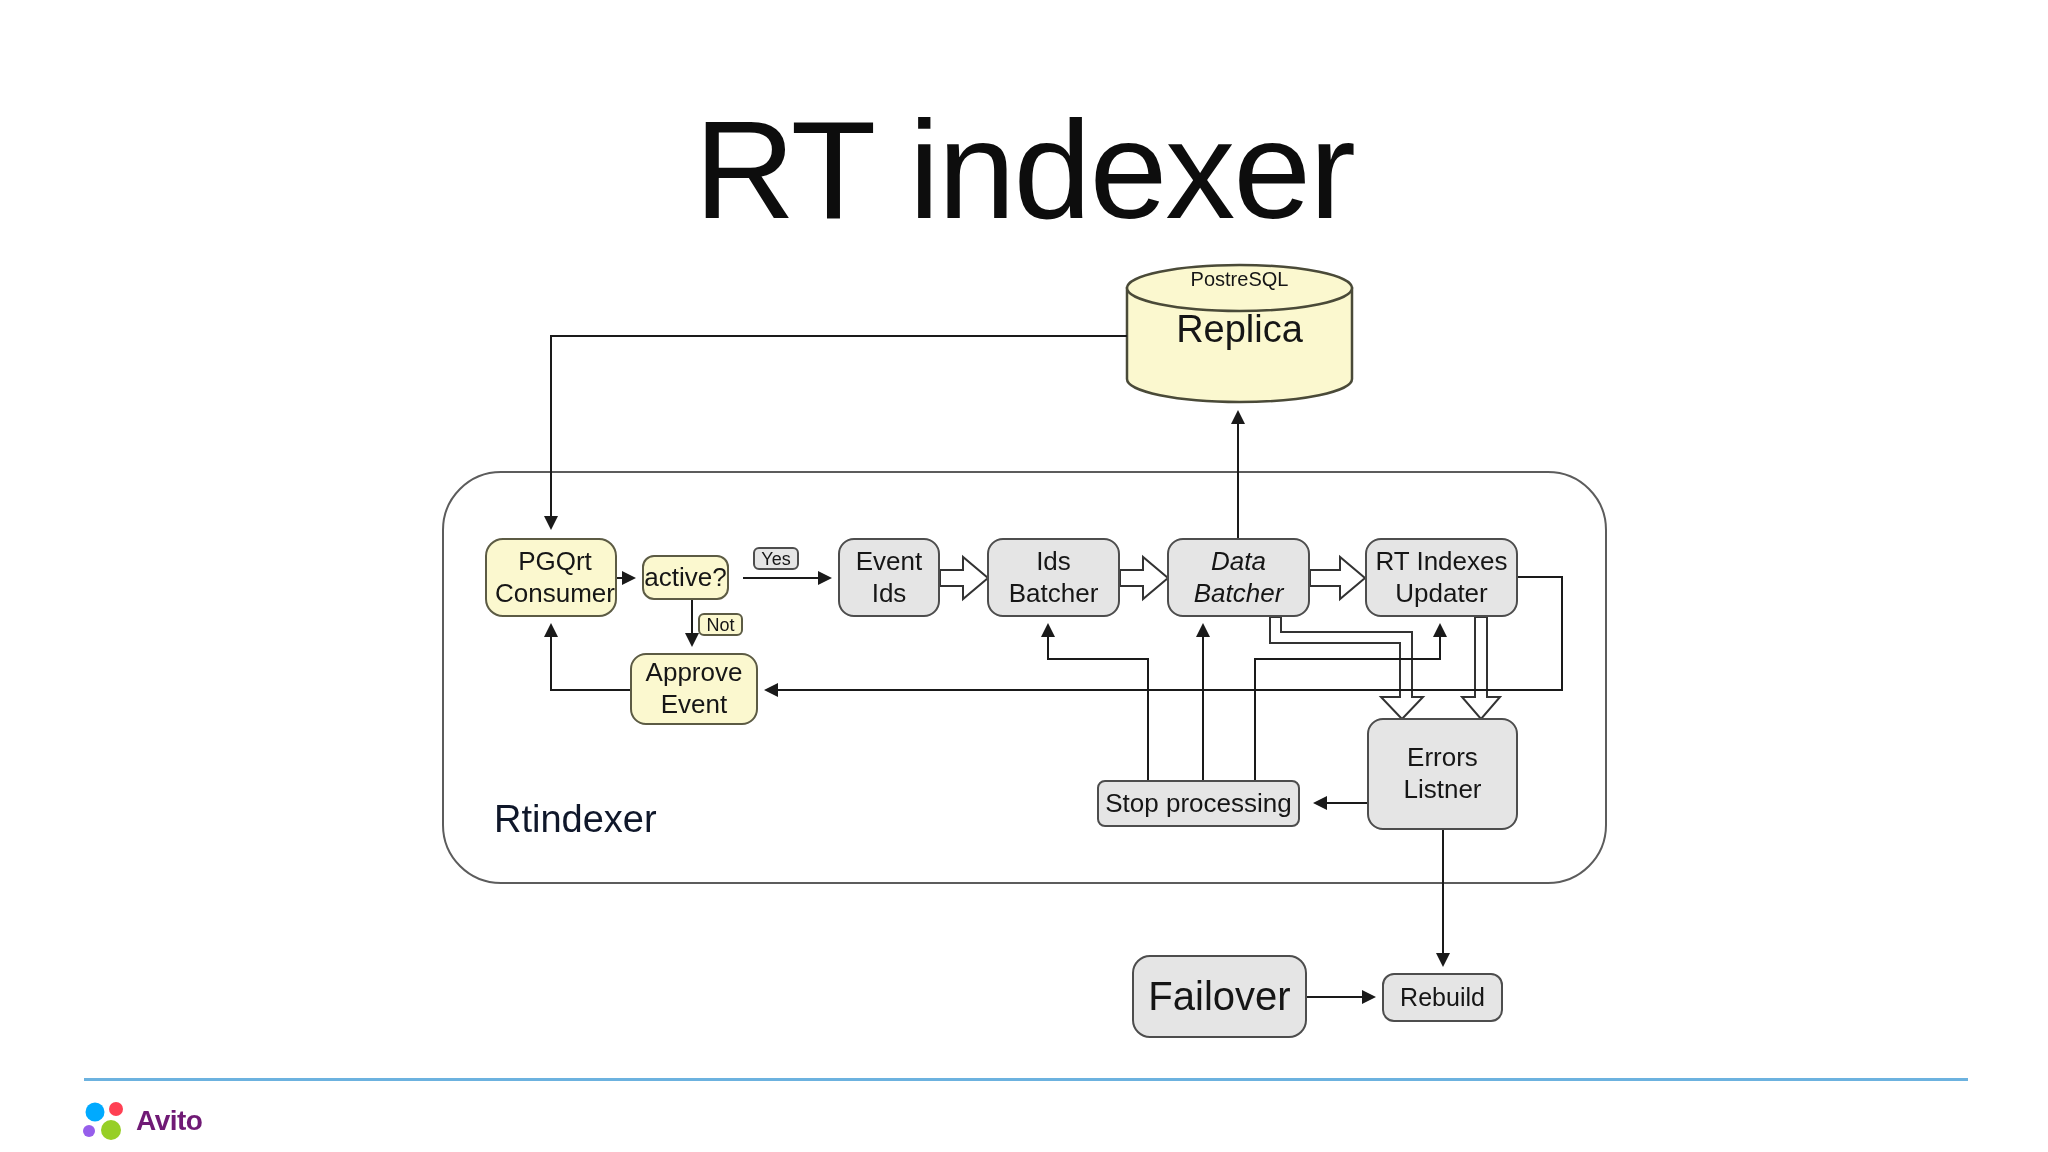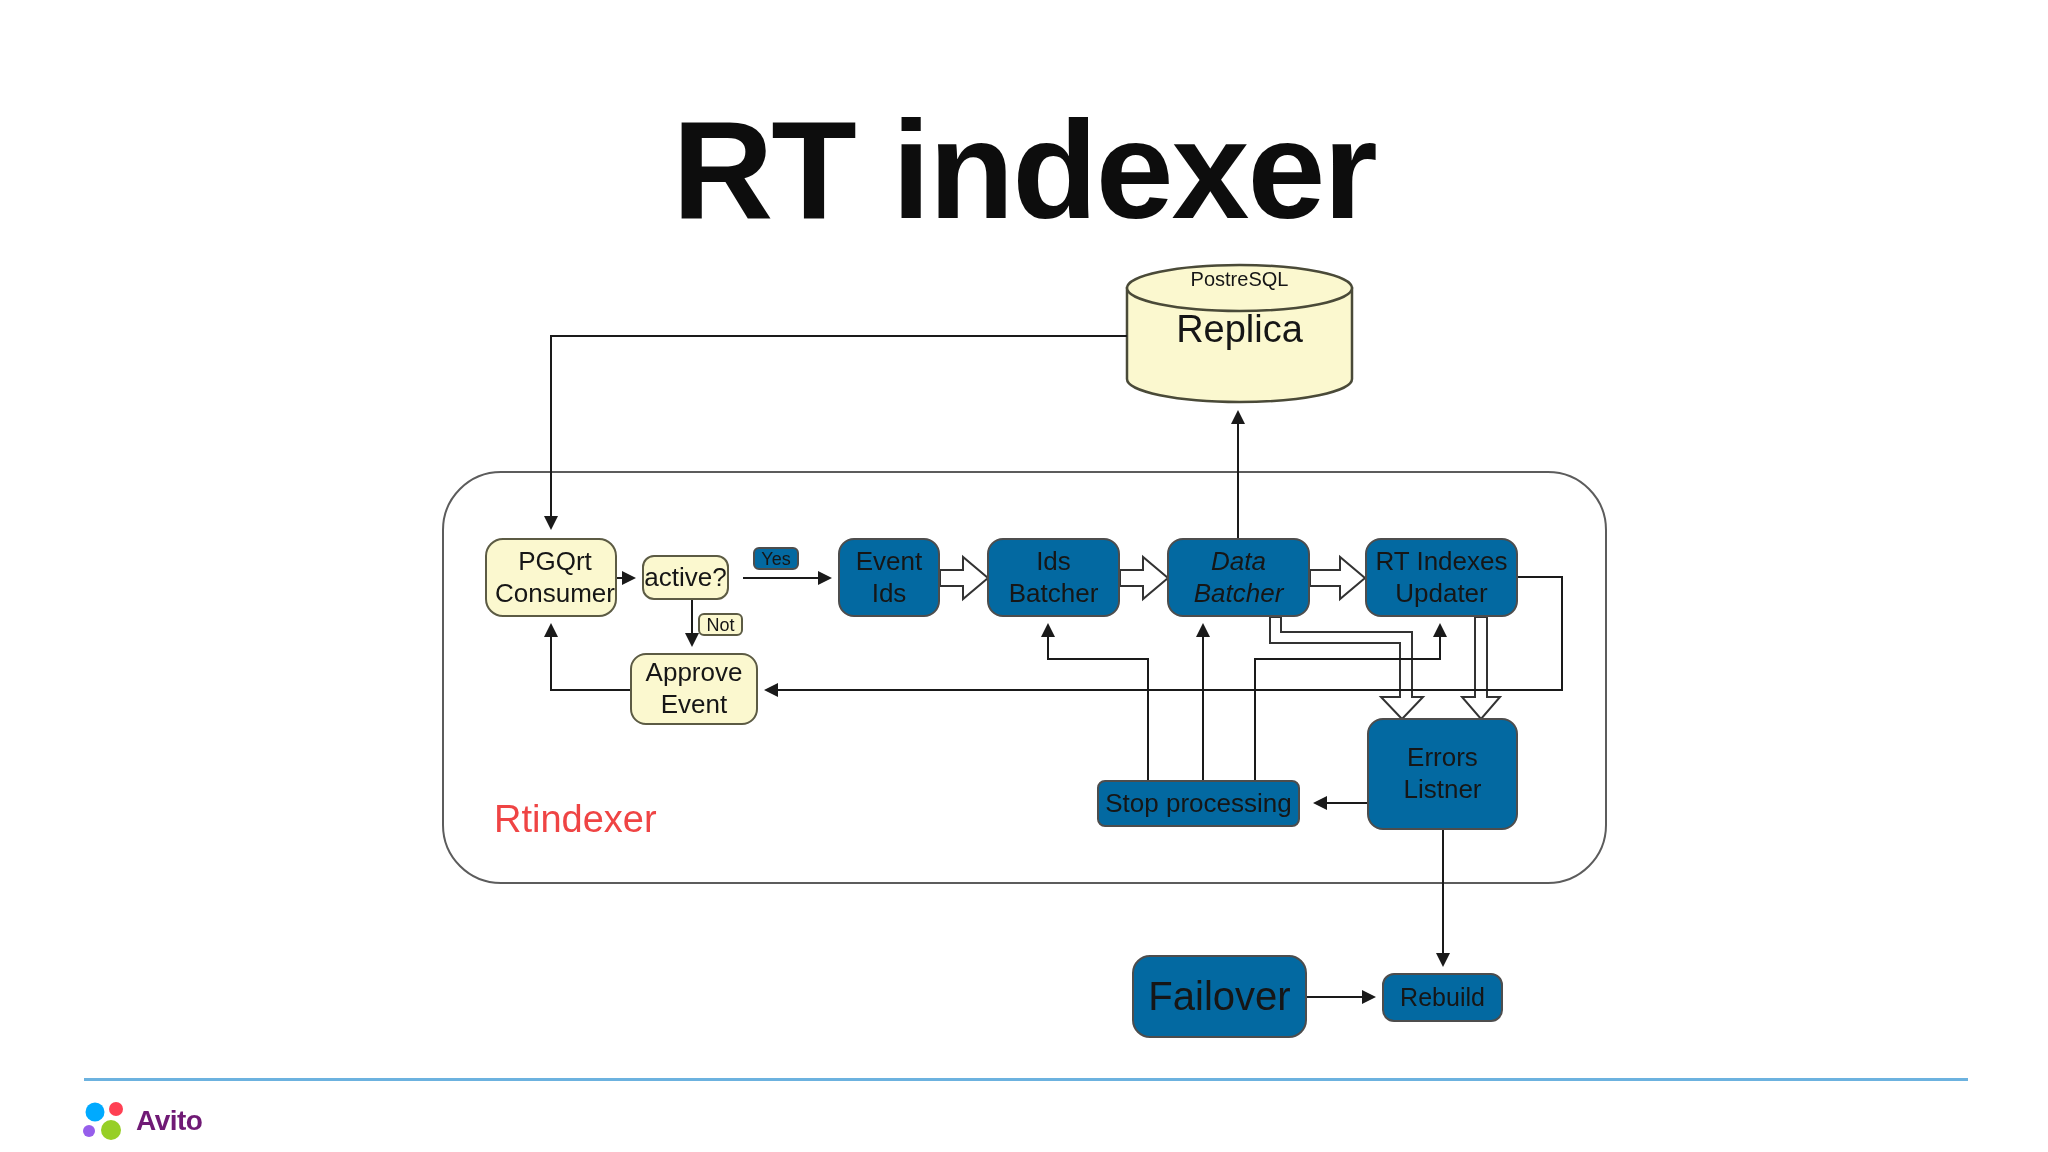--- a/index.html
+++ b/index.html
@@ -4,33 +4,33 @@
 <style>
   html,body{margin:0;padding:0;}
   body{
     width:2048px;height:1152px;position:relative;overflow:hidden;
     background:#ffffff;font-family:"Liberation Sans",sans-serif;color:#111;
   }
   .layer{position:absolute;left:0;top:0;width:2048px;height:1152px;}
   svg.wires{z-index:1;}
   .title{
     position:absolute;left:0;top:100px;width:2048px;text-align:center;
-    font-size:140px;font-weight:700;letter-spacing:-2px;line-height:1;color:#0d0d0d;z-index:2;
+    font-size:140px;font-weight:400;letter-spacing:-2px;line-height:1;color:#0d0d0d;z-index:2;
   }
   .box{
     position:absolute;box-sizing:border-box;z-index:3;
     display:flex;align-items:center;justify-content:center;text-align:center;
     white-space:pre-line;font-size:26px;line-height:1.22;
-    background:#0369a1;border:2px solid #4d4d4d;border-radius:16px;color:#161616;
+    background:#e5e5e5;border:2px solid #4d4d4d;border-radius:16px;color:#161616;
   }
   .yellow{background:#fbf8cf;border-color:#5c5b44;}
   .badge{font-size:18px;line-height:1;border-radius:6px;z-index:4;border-width:2px;}
   .cyl-text{position:absolute;left:1127px;width:225px;text-align:center;z-index:3;color:#161616;}
   .container-label{
-    position:absolute;left:494px;top:798px;font-size:38px;color:#ef4444;z-index:3;
+    position:absolute;left:494px;top:798px;font-size:38px;color:#0f172a;z-index:3;
   }
   .divider{position:absolute;left:84px;top:1078px;width:1884px;height:3px;background:#6cb2df;z-index:2;}
   .logo{position:absolute;left:74px;top:1096px;height:50px;display:flex;align-items:center;z-index:3;}
   .logo-text{font-size:28px;font-weight:bold;letter-spacing:-0.5px;color:#701a75;margin-left:10px;}
 </style>
 </head>
 <body>
 
 <svg class="layer wires" width="2048" height="1152" viewBox="0 0 2048 1152">
   <defs>

